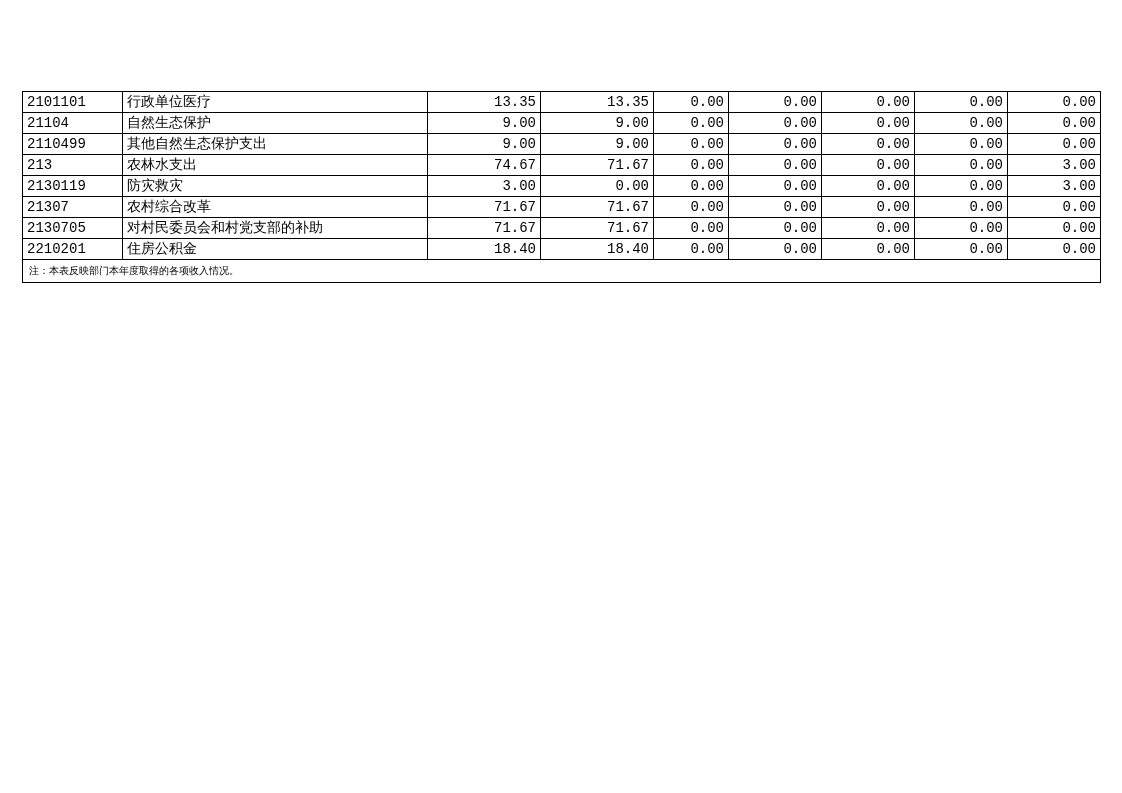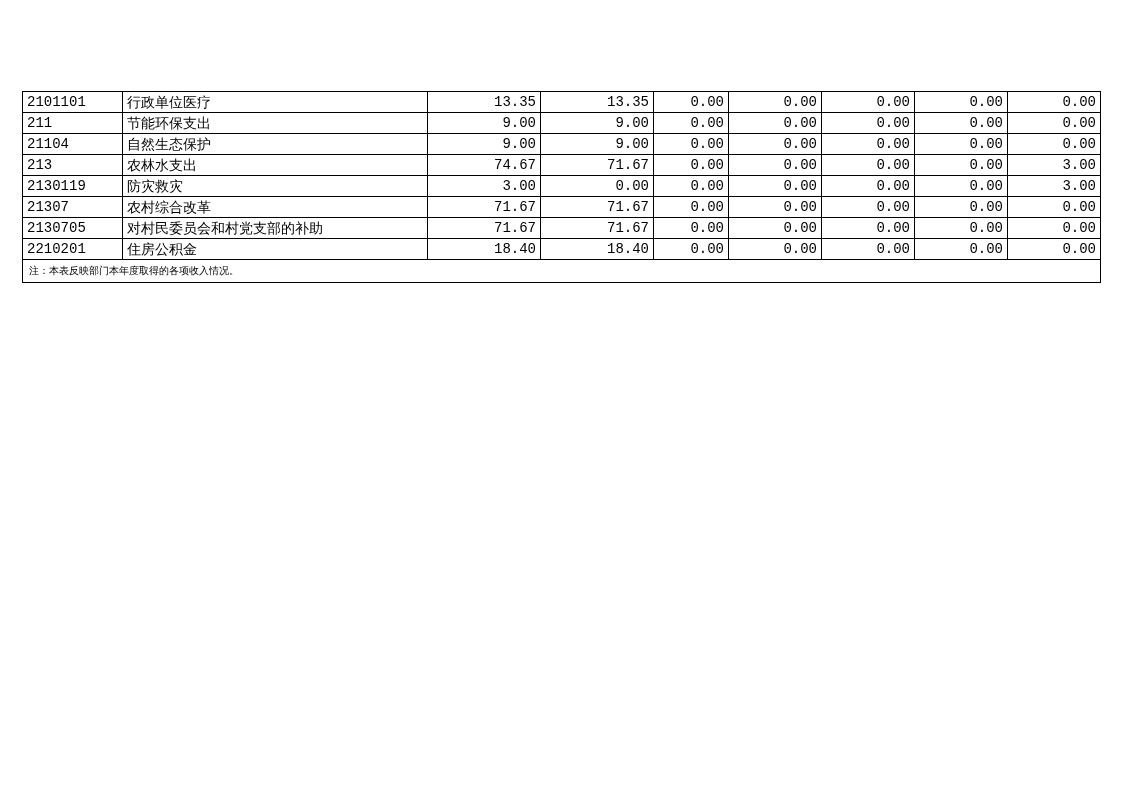--- a/index.html
+++ b/index.html
@@ -43,21 +43,21 @@
     overflow: hidden;
     white-space: nowrap;
   }
   td.code {
     font-family: "Liberation Mono", monospace;
     font-size: 13.5px;
     text-align: left;
     letter-spacing: 0px;
   }
   td.name {
-    font-family: Liberation Sans, sans-serif;
+    font-family: Liberation Serif, serif;
     font-size: 14px;
     text-align: left;
   }
   td.num {
     font-family: "Liberation Mono", monospace;
     font-size: 14px;
     text-align: right;
     padding-right: 8px;
   }
   tr.note td {
@@ -92,33 +92,33 @@
           <td class="name">行政单位医疗</td>
           <td class="num">13.35</td>
           <td class="num">13.35</td>
           <td class="num">0.00</td>
           <td class="num">0.00</td>
           <td class="num">0.00</td>
           <td class="num">0.00</td>
           <td class="num">0.00</td>
         </tr>
         <tr>
-          <td class="code">211</td>
-          <td class="name">节能环保支出</td>
+          <td class="code">21104</td>
+          <td class="name">自然生态保护</td>
           <td class="num">9.00</td>
           <td class="num">9.00</td>
           <td class="num">0.00</td>
           <td class="num">0.00</td>
           <td class="num">0.00</td>
           <td class="num">0.00</td>
           <td class="num">0.00</td>
         </tr>
         <tr>
-          <td class="code">21104</td>
-          <td class="name">自然生态保护</td>
+          <td class="code">2110499</td>
+          <td class="name">其他自然生态保护支出</td>
           <td class="num">9.00</td>
           <td class="num">9.00</td>
           <td class="num">0.00</td>
           <td class="num">0.00</td>
           <td class="num">0.00</td>
           <td class="num">0.00</td>
           <td class="num">0.00</td>
         </tr>
         <tr>
           <td class="code">213</td>

